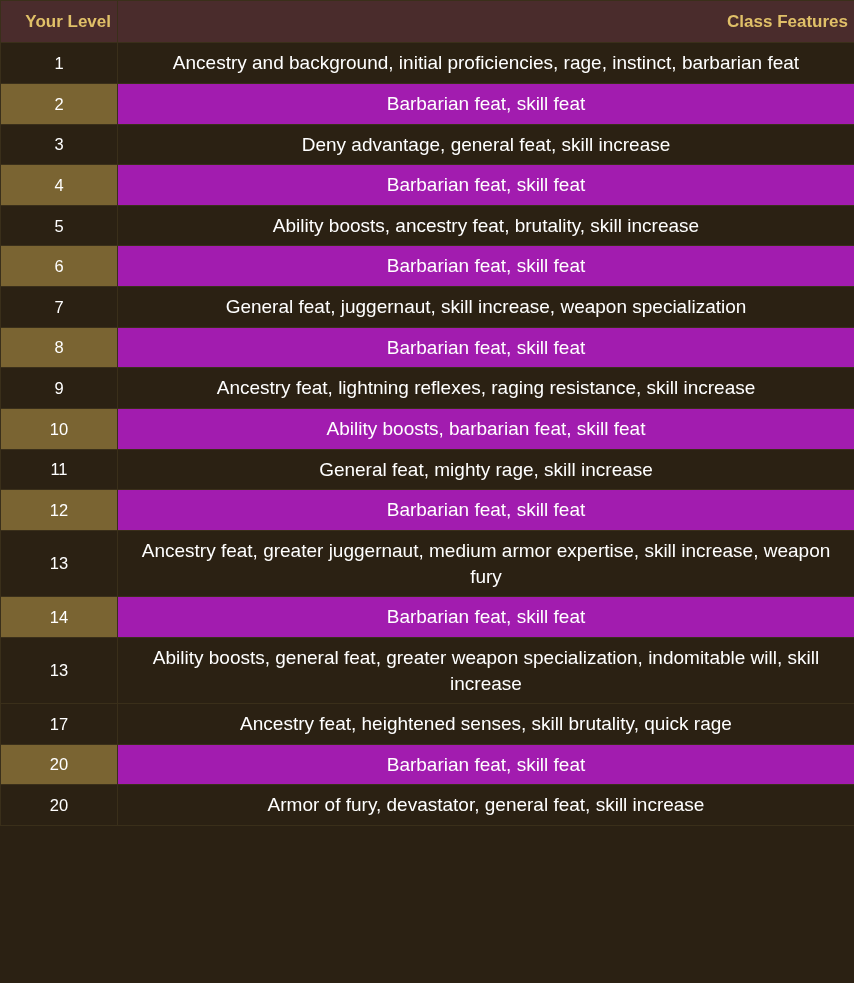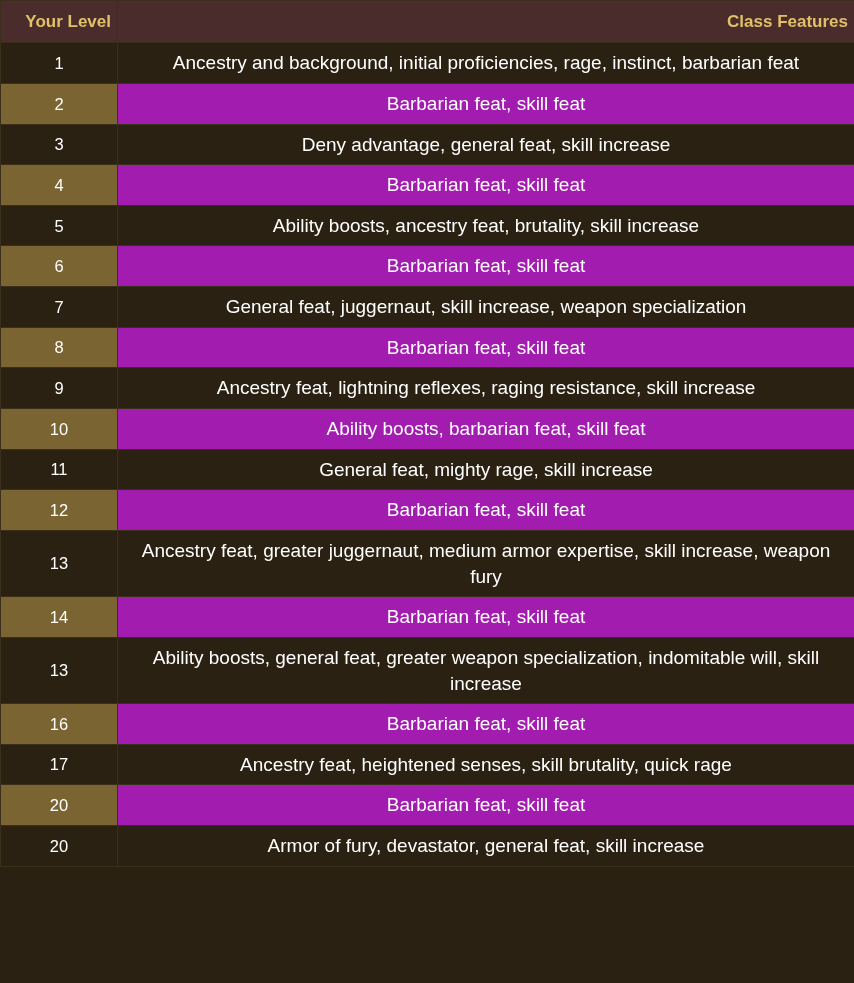--- a/index.html
+++ b/index.html
@@ -127,24 +127,20 @@
         <td class="cell features">Ancestry feat, greater juggernaut, medium armor expertise, skill increase, weapon fury</td>
       </tr>
       <tr class="row-light">
         <td class="cell level">14</td>
         <td class="cell features">Barbarian feat, skill feat</td>
       </tr>
       <tr class="row-dark">
         <td class="cell level">13</td>
         <td class="cell features">Ability boosts, general feat, greater weapon specialization, indomitable will, skill increase</td>
       </tr>
-      <tr class="row-light">
-        <td class="cell level">16</td>
-        <td class="cell features">Barbarian feat, skill feat</td>
-      </tr>
       <tr class="row-dark">
         <td class="cell level">17</td>
         <td class="cell features">Ancestry feat, heightened senses, skill brutality, quick rage</td>
       </tr>
       <tr class="row-light">
         <td class="cell level">20</td>
         <td class="cell features">Barbarian feat, skill feat</td>
       </tr>
       <tr class="row-dark">
         <td class="cell level">20</td>

